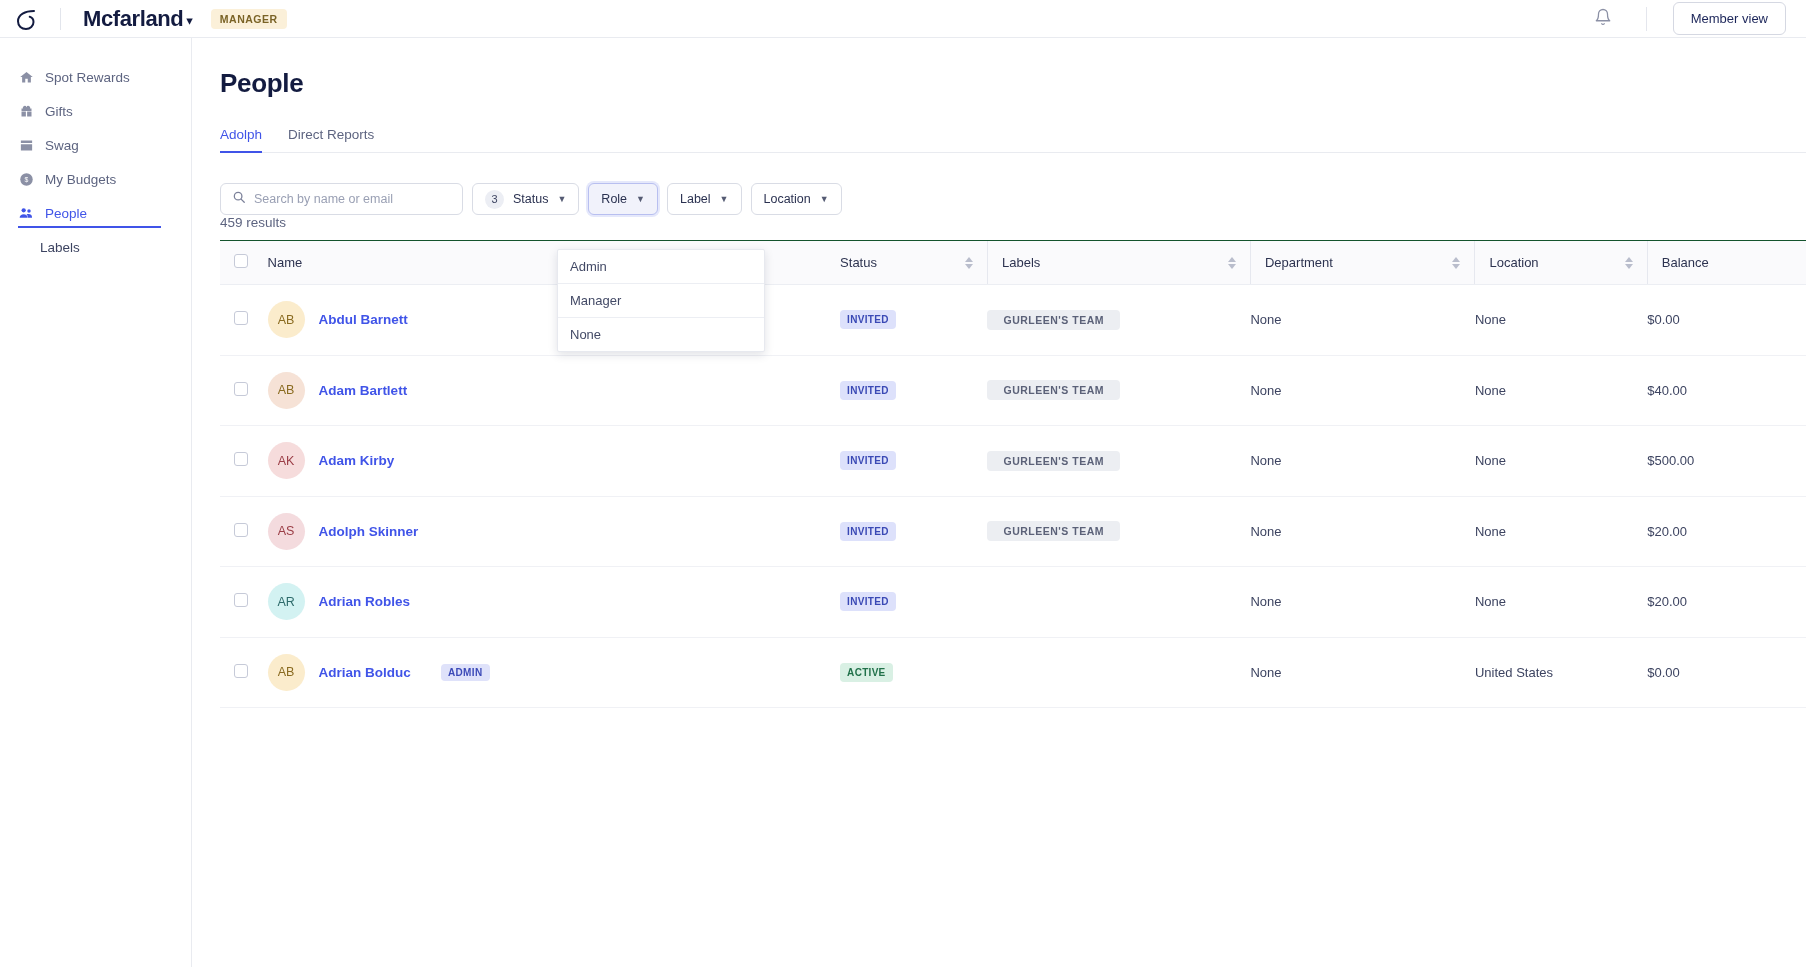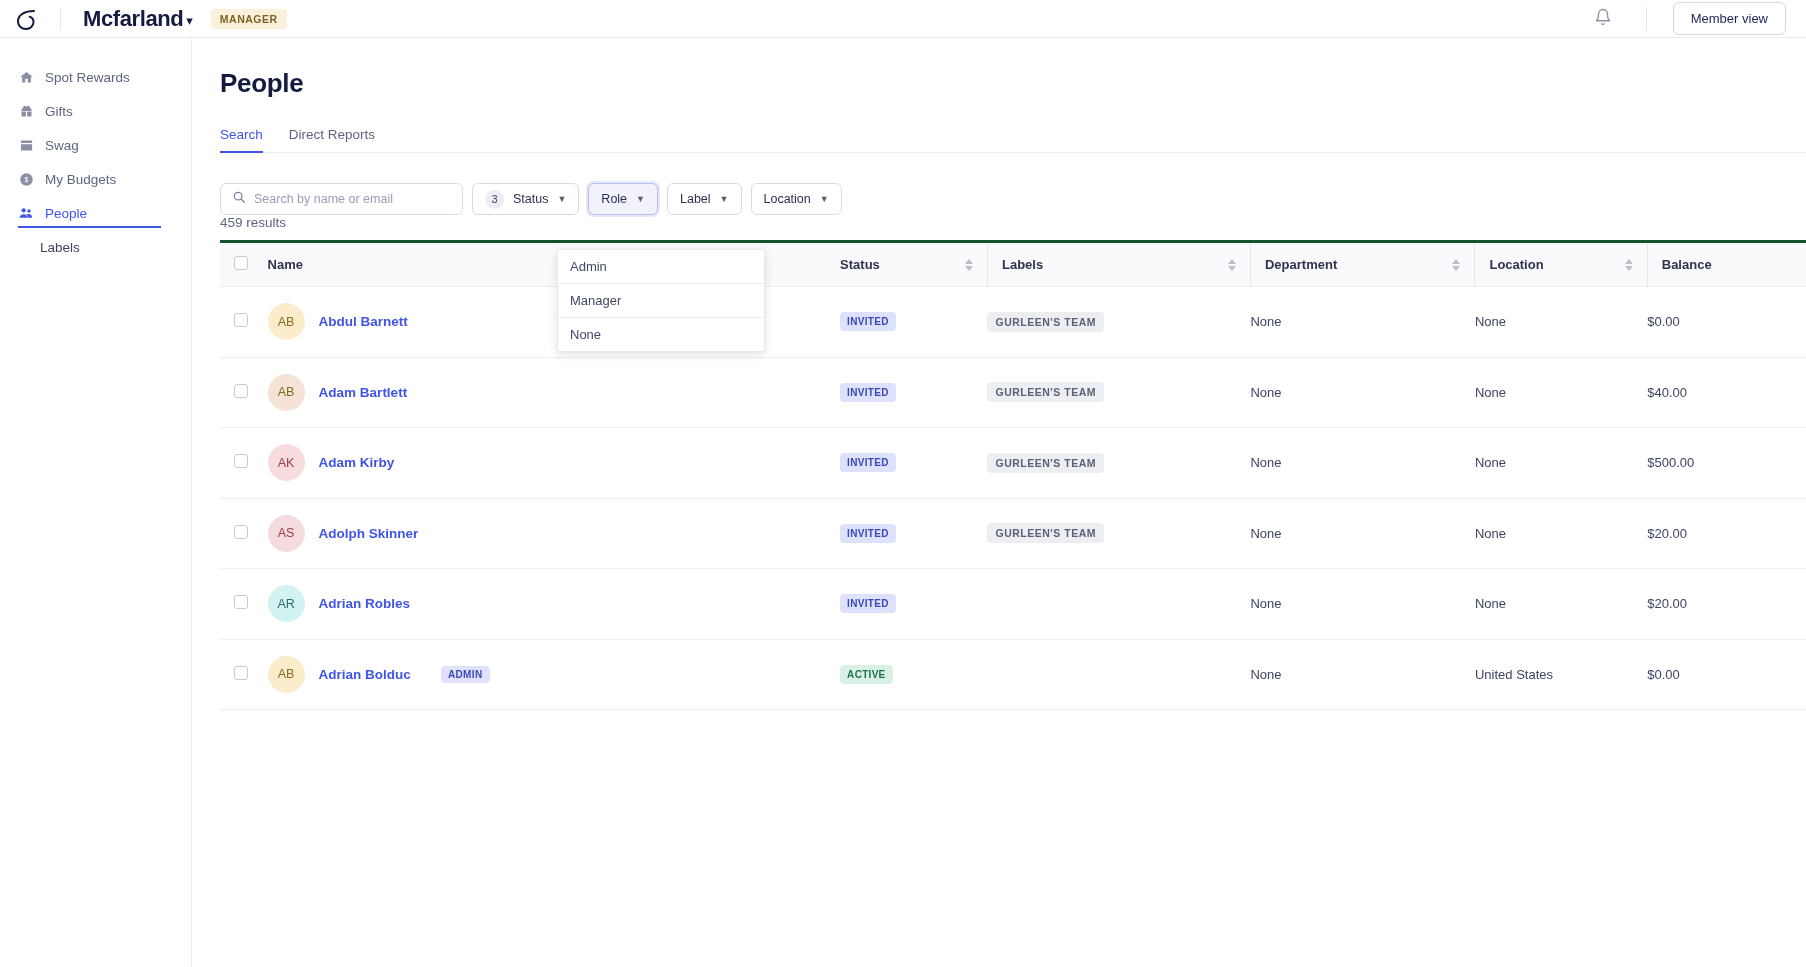--- a/index.html
+++ b/index.html
@@ -167,23 +167,23 @@
   
   .results-count {
     font-size: 13.5px; color: #5d6480;
   }
 
   
   table { border-collapse: collapse; width: calc(100% - 0px); margin-top: 10px; table-layout: fixed; }
   thead tr { background: #fafafc; }
   thead th {
     text-align: left;
-    font-size: 13px; font-weight: bold; color: #2d3350;
+    font-size: 13px; font-weight: normal; color: #2d3350;
     padding: 13px 0 13px 0;
-    border-top: 3px solid #14532d;
+    border-top: 1px solid #14532d;
     border-bottom: 1px solid #eceef3;
     position: relative;
   }
   .th-inner { display: flex; align-items: center; justify-content: space-between; padding-right: 14px; }
   .th-sep { border-left: 1px solid #e6e8ef; padding-left: 14px !important; }
   .sort-ico { display: inline-flex; flex-direction: column; gap: 2px; }
   .sort-ico i {
     width: 0; height: 0; border-left: 4px solid transparent; border-right: 4px solid transparent;
   }
   .sort-ico i.up { border-bottom: 5px solid #b9bdcc; }
@@ -212,21 +212,21 @@
   }
   .status-pill {
     display: inline-block; font-size: 10px; font-weight: bold; letter-spacing: 0.3px;
     padding: 4px 7px; border-radius: 4px;
   }
   .status-invited { background: #dde1fb; color: #3a49b5; }
   .status-active { background: #d9f0e4; color: #21714a; }
   .label-pill {
     display: inline-block; background: #eceef2; color: #5b6178;
     font-size: 10.5px; font-weight: bold; letter-spacing: 0.5px;
-    padding: 4px 8px; border-radius: 4px;
+    padding: 4px 16px; border-radius: 4px;
   }
 </style>
 </head>
 <body>
 
 <div class="topbar">
   <span>
     <svg class="logo-mark" viewBox="0 0 24 24" fill="none" aria-hidden="true">
       <path d="M20 4c-9 0-16 3.6-16 10.2C4 19 7.6 22 12 22c4.2 0 7.5-2.9 7.5-7 0-2.6-1.5-4.6-3.8-5.3" stroke="#131b40" stroke-width="2" stroke-linecap="round" fill="none"></path>
     </svg>
@@ -305,21 +305,21 @@
     </div>
 
     <div class="sub-item">Labels</div>
   </nav>
 
   <main class="main">
 
     <h1 class="page-title">People</h1>
 
     <div class="tabs">
-      <div class="tab active">Search</div>
+      <div class="tab active">Adolph</div>
       <div class="tab">Direct Reports</div>
     </div>
 
     <div class="filter-bar">
 
       <div class="search-box">
         <span>
           <svg width="14" height="14" viewBox="0 0 24 24" fill="none" stroke="#7b8099" stroke-width="2.2" stroke-linecap="round">
             <circle cx="10.5" cy="10.5" r="6.5"></circle>
               <path d="M16 16l5 5"></path>

